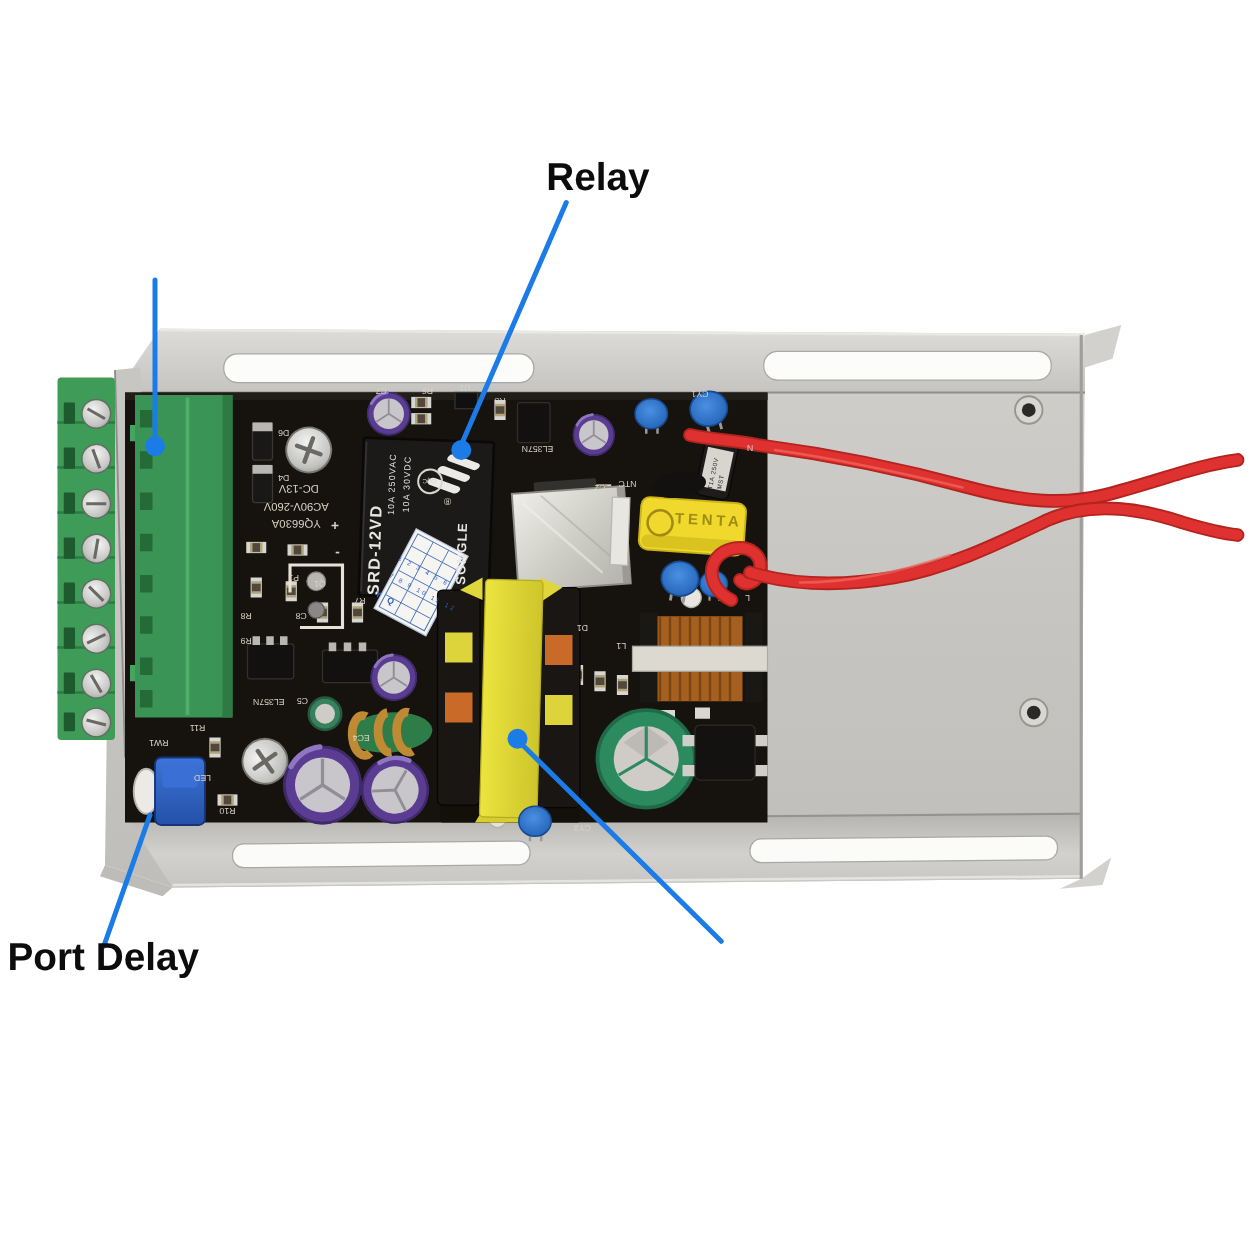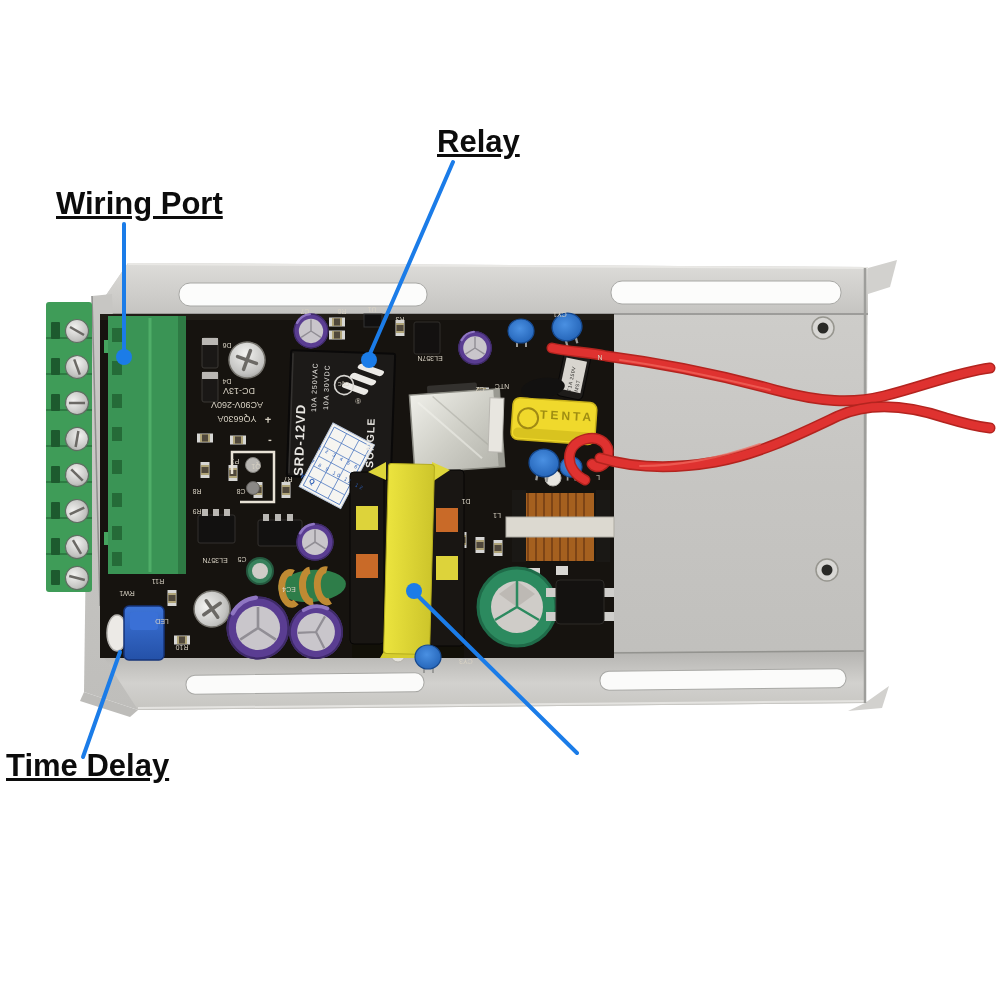--- a/index.html
+++ b/index.html
@@ -1,20 +1,20 @@
 <!DOCTYPE html>
 <html><head>
 <meta charset="utf-8">
 <style>
   html,body{margin:0;padding:0;background:#fff;}
   #scene{position:relative;width:1000px;height:1000px;background:#ffffff;overflow:hidden;
          font-family:"Liberation Sans",sans-serif;}
   #gfx{position:absolute;left:0;top:0;}
   .callout-label{position:absolute;font-weight:700;font-size:31px;color:#0c0c0c;
-                 letter-spacing:0px;white-space:nowrap;text-decoration:underline;}
+                 letter-spacing:0px;white-space:nowrap;}
   .sk{position:absolute;font-size:7px;color:#d8d2c4;white-space:nowrap;
       transform:rotate(180deg);transform-origin:center;text-align:center;}
   .sknum{font-size:11px;font-weight:700;}
   .vtx{position:absolute;writing-mode:vertical-rl;transform:rotate(180deg);
        color:#e9e7e2;white-space:nowrap;letter-spacing:1px;}
   .stkr{position:absolute;font-size:5px;color:#2d5fb8;letter-spacing:2px;white-space:nowrap;
         transform:rotate(28deg);transform-origin:left top;}
   .tenta{position:absolute;font-size:12px;font-weight:700;color:#9f8d12;letter-spacing:3px;
          transform:rotate(3deg);}
   .fusetxt{position:absolute;writing-mode:vertical-rl;transform:rotate(192deg);
@@ -383,23 +383,22 @@
     <line x1="124" y1="224" x2="124" y2="352"></line>
     <circle cx="124" cy="357" r="8" fill="#1b7ce8" stroke="none"></circle>
     <line x1="453" y1="162" x2="369" y2="356"></line>
     <circle cx="369" cy="360" r="8" fill="#1b7ce8" stroke="none"></circle>
     <line x1="83" y1="757" x2="120" y2="652"></line>
     <line x1="577" y1="753" x2="416" y2="594"></line>
     <circle cx="414" cy="591" r="8" fill="#1b7ce8" stroke="none"></circle>
   </g>
 </svg>
 
-<div class="callout-label" style="left:56px;top:186px;">Wiring Port</div>
 <div class="callout-label" style="left:437px;top:124px;">Relay</div>
-<div class="callout-label" style="left:6px;top:748px;">Time Delay</div>
+<div class="callout-label" style="left:6px;top:748px;">Port Delay</div>
 
 <div class="vtx" style="left:293px;top:354px;height:122px;font-size:13px;font-weight:700;transform:rotate(182deg);">SRD-12VD</div>
 <div class="vtx" style="left:311px;top:354px;height:58px;font-size:7px;transform:rotate(182deg);">10A 250VAC</div>
 <div class="vtx" style="left:323px;top:356px;height:54px;font-size:7px;transform:rotate(182deg);">10A 30VDC</div>
 <div class="vtx" style="left:364px;top:406px;height:62px;font-size:10.5px;font-weight:700;transform:rotate(182deg);">SONGLE</div>
 <div class="sk" style="left:352px;top:396px;width:12px;font-size:8px;">®</div>
 <div class="sk" style="left:335px;top:381px;width:17px;font-size:5px;">CQC</div>
 
 <div class="sk" style="left:212px;top:386px;width:54px;font-size:9px;">DC-13V</div>
 <div class="sk" style="left:198px;top:400px;width:78px;font-size:9px;">AC90V-260V</div>

